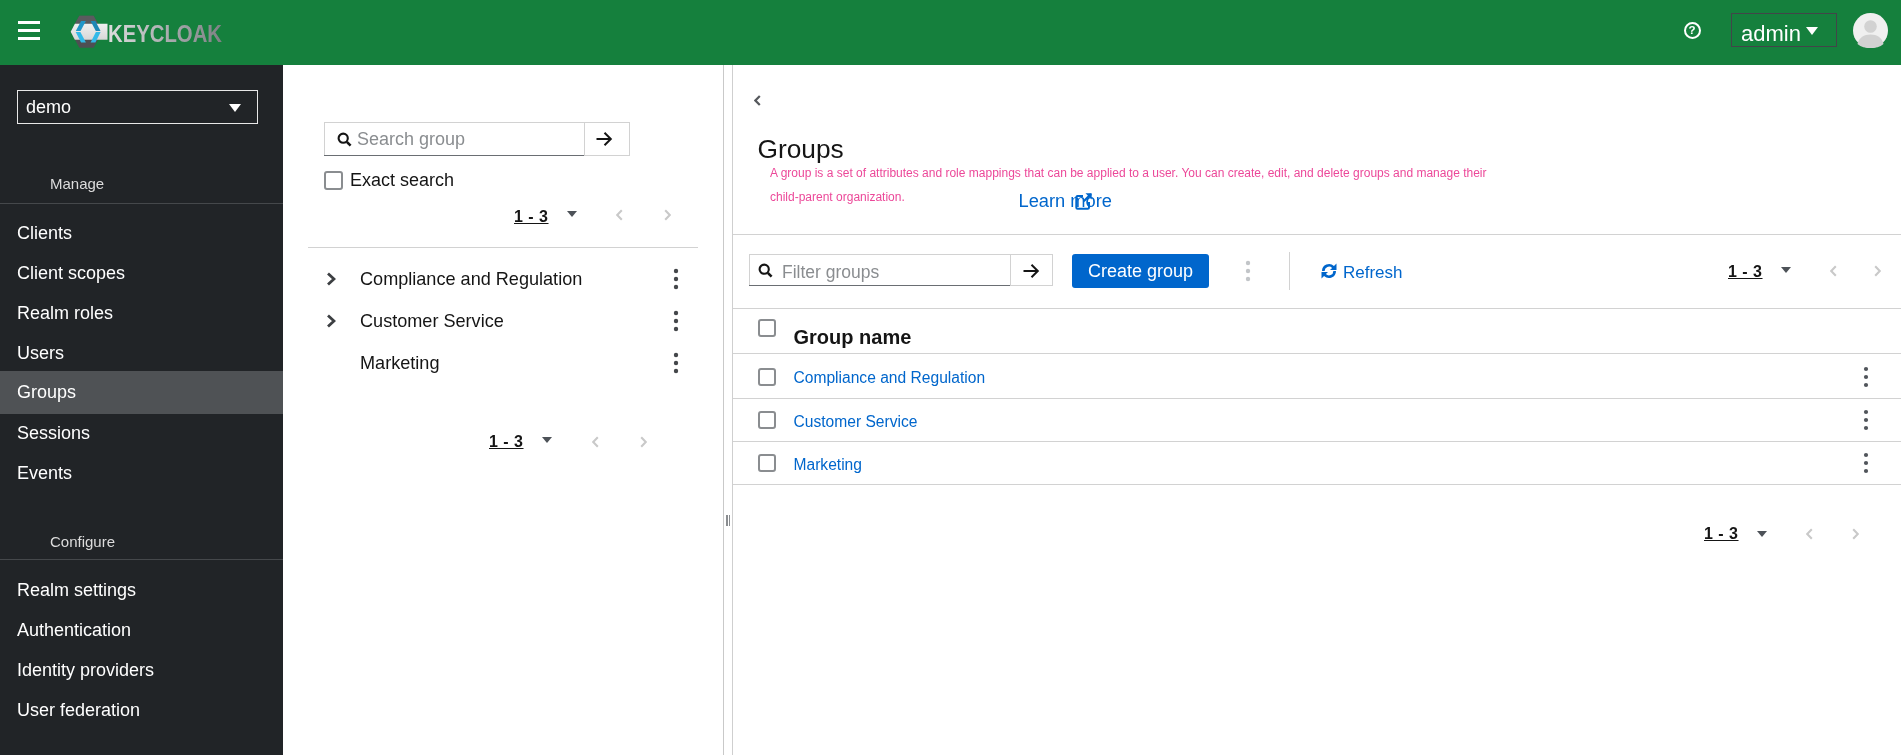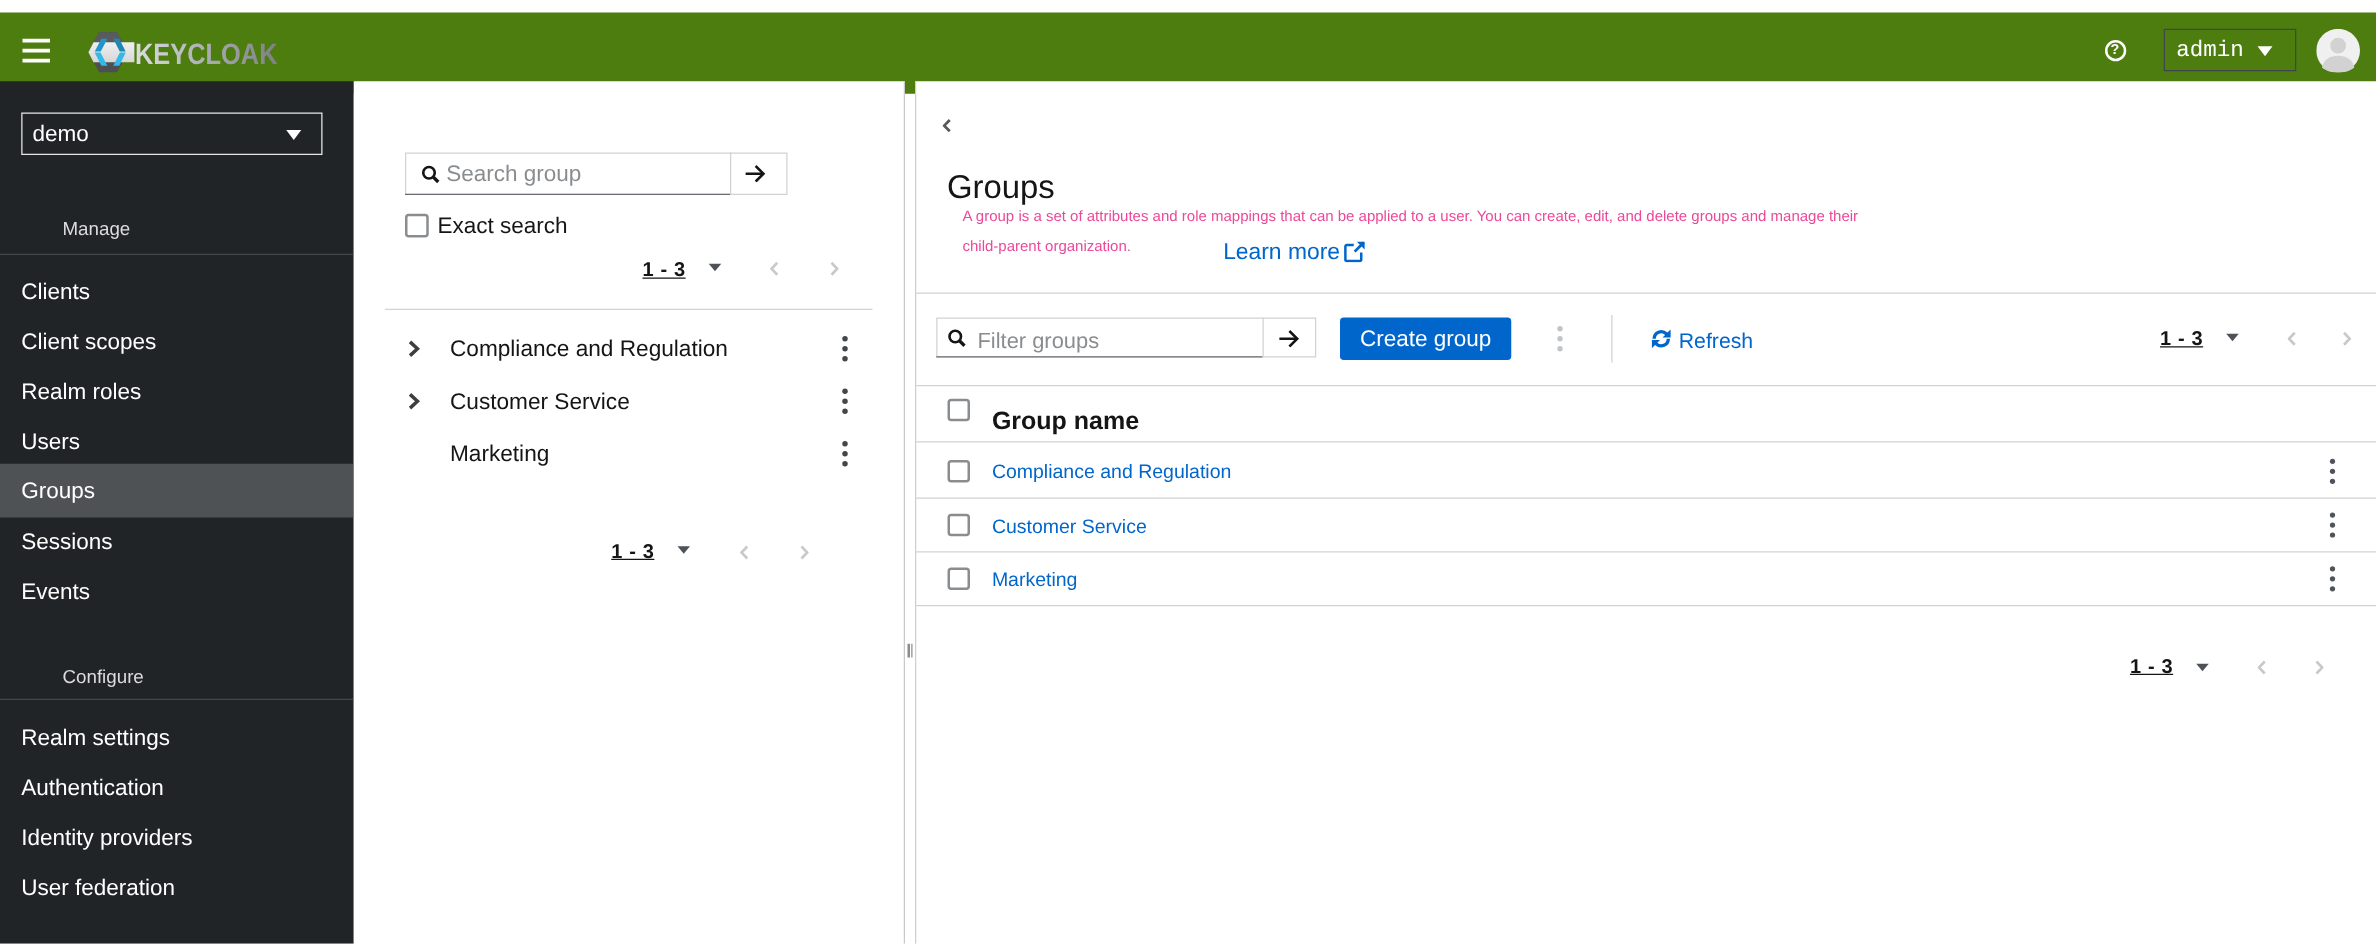--- a/index.html
+++ b/index.html
@@ -1,25 +1,25 @@
 <!DOCTYPE html>
 <html><head>
 <meta charset="utf-8">
 <style>
   * { margin:0; padding:0; box-sizing:border-box; }
   html,body { width:1901px; height:755px; overflow:hidden; }
   body { font-family:"Liberation Sans", sans-serif; color:#151515; background:#fff; }
   #page { position:relative; width:1901px; height:755px; overflow:hidden; }
   .abs { position:absolute; }
   
-  #masthead { position:absolute; left:0; top:10px; width:1901px; height:65px; background:#4d7c0f;padding-left:24px; }
+  #masthead { position:absolute; left:0; top:0; width:1901px; height:65px; background:#15803d;padding-left:24px; }
   .hbar { position:absolute; left:18px; width:22px; height:3.5px; background:#fff; }
   #help { position:absolute; left:1683.5px; top:21.5px; width:17px; height:17px; border:2px solid #fff; border-radius:50%; color:#fff; font-size:11.5px; font-weight:bold; text-align:center; line-height:12.5px; }
   #adminbox { position:absolute; left:1731px; top:13px; width:106px; height:34px; border:1px solid #424549; }
-  #adminbox span { position:absolute; left:9px; top:7px; font-size:18px; color:#fff;font-family:Liberation Mono, monospace; }
+  #adminbox span { position:absolute; left:9px; top:7px; font-size:22px; color:#fff; }
   .caret-w { position:absolute; width:0; height:0; border-left:6.5px solid transparent; border-right:6.5px solid transparent; border-top:8px solid #fff; }
   .caret-d { position:absolute; width:0; height:0; border-left:5.5px solid transparent; border-right:5.5px solid transparent; border-top:6.5px solid #4d5258; }
   
   #sidebar { position:absolute; left:0; top:65px; width:283px; height:690px; background:#212427; }
   #realmbox { position:absolute; left:17px; top:24.5px; width:241px; height:34px; border:1px solid #e8e8e8; }
   #realmbox span { position:absolute; left:8px; top:6px; font-size:18px; color:#fff; }
   .navhead { position:absolute; left:17px; font-size:15px; color:#dcdcdc;margin-left:33px; }
   .navdiv { position:absolute; left:0; width:283px; height:1px; background:#45484b; }
   .navitem { position:absolute; left:0; width:283px; height:40px; line-height:40px; padding-left:17px; font-size:18px; color:#fff; }
   .navitem.cur { background:#4f5255; }
@@ -32,21 +32,21 @@
   .ph { position:absolute; color:#8a8d90; }
   .chk { position:absolute; border:2px solid #8a8d90; border-radius:3px; background:#fff; }
   .pgtxt { position:absolute; font-size:16px; font-weight:bold; color:#151515; letter-spacing:0.5px;text-decoration:underline; }
   
   .treetxt { position:absolute; font-size:18.1px; color:#151515; }
   
   #main { position:absolute; left:732px; top:65px; width:1169px; height:690px; background:#fff; border-left:1px solid #cfcfcf; }
   .hr { position:absolute; height:1px; background:#d2d2d2; }
   #title { position:absolute; left:757.5px; top:133.6px; font-size:26.3px; color:#151515; }
   .para { position:absolute; left:770px; font-size:12px; color:#ec4899; }
-  a.lnk { color:#0066cc; text-decoration:none; }
+  a.lnk { color:#0066cc; text-decoration:none;margin-left:40px; }
   #creategroup { position:absolute; left:1072px; top:254px; width:137px; height:34px; background:#0066cc; border-radius:3px; color:#fff; font-size:18px; text-align:center; line-height:34px; }
   .tbl-link { position:absolute; font-size:15.6px; color:#0066cc; }
   .refresh-txt { position:absolute; font-size:17px; color:#0066cc; }
   .grip { position:absolute; width:1.5px; height:10.5px; background:#8a8d90; }
 </style>
 </head>
 <body>
 <div id="page">
 
   <div id="masthead">

